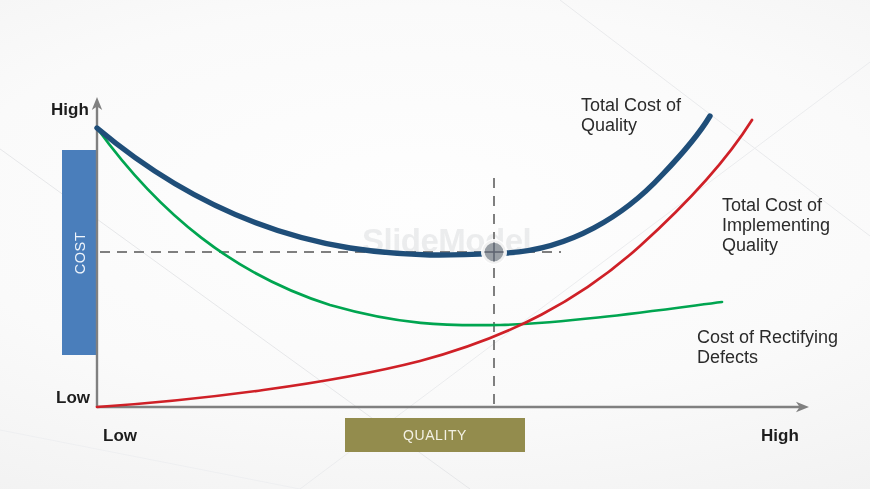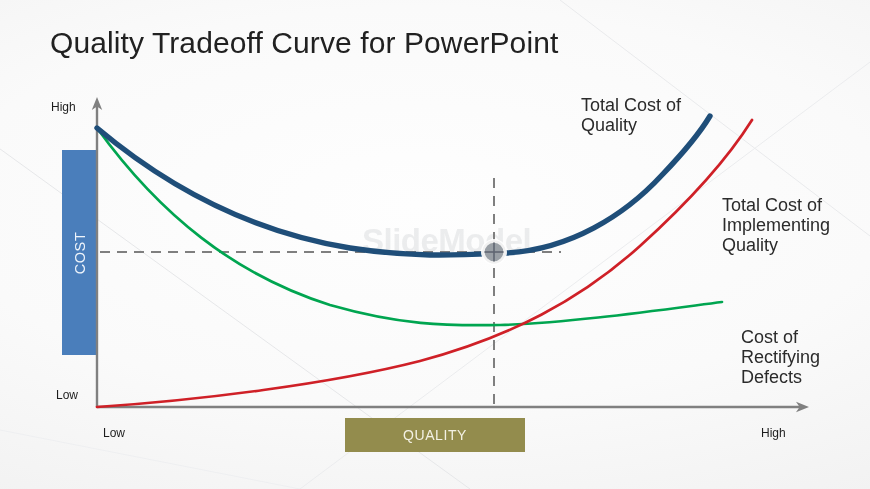--- a/index.html
+++ b/index.html
@@ -39,39 +39,40 @@
     font-size: 33px;
     font-weight: bold;
     color: rgba(150,155,162,0.17);
     letter-spacing: -0.5px;
     user-select: none;
     white-space: nowrap;
   }
 
   .axis-label {
     position: absolute;
-    font-size: 12px;
+    font-size: 17px;
     color: #1d1d1d;
     white-space: nowrap;
+    font-weight: bold;
   }
   #label-high-y { left: 51px;  top: 100px; }
   #label-low-y  { left: 56px;  top: 388px; }
   #label-low-x  { left: 103px; top: 426px; }
   #label-high-x { left: 761px; top: 426px; }
 
   .curve-label {
     position: absolute;
     font-size: 18px;
     line-height: 20px;
     color: #2b2b2b;
     white-space: pre-line;
   }
   #label-tcq  { left: 581px; top: 95px; }
   #label-tciq { left: 722px; top: 195px; }
-  #label-crd  { left: 697px; top: 327px; margin-left: 44px; }
+  #label-crd  { left: 697px; top: 327px; }
 
   #cost-bar {
     position: absolute;
     left: 62px;
     top: 150px;
     width: 36px;
     height: 205px;
     background: #4a7ebb;
   }
   #cost-bar-text {
@@ -117,21 +118,20 @@
 
 <div id="slide">
 
   <svg id="bg-sheen" width="870" height="489">
     <line x1="-40" y1="120" x2="470" y2="489" stroke="#e6e7e9" stroke-width="1"></line>
     <line x1="560" y1="0" x2="870" y2="236" stroke="#e9eaec" stroke-width="1"></line>
     <line x1="300" y1="489" x2="870" y2="62" stroke="#ebecee" stroke-width="1"></line>
     <line x1="0" y1="430" x2="300" y2="489" stroke="#eeeff1" stroke-width="1"></line>
   </svg>
 
-  <div id="title">Quality Tradeoff Curve for PowerPoint</div>
 
   <div id="watermark">SlideModel</div>
 
   <div id="cost-bar">
     <span id="cost-bar-text">COST</span>
   </div>
 
   <div id="quality-bar">
     <span id="quality-bar-text">QUALITY</span>
   </div>

